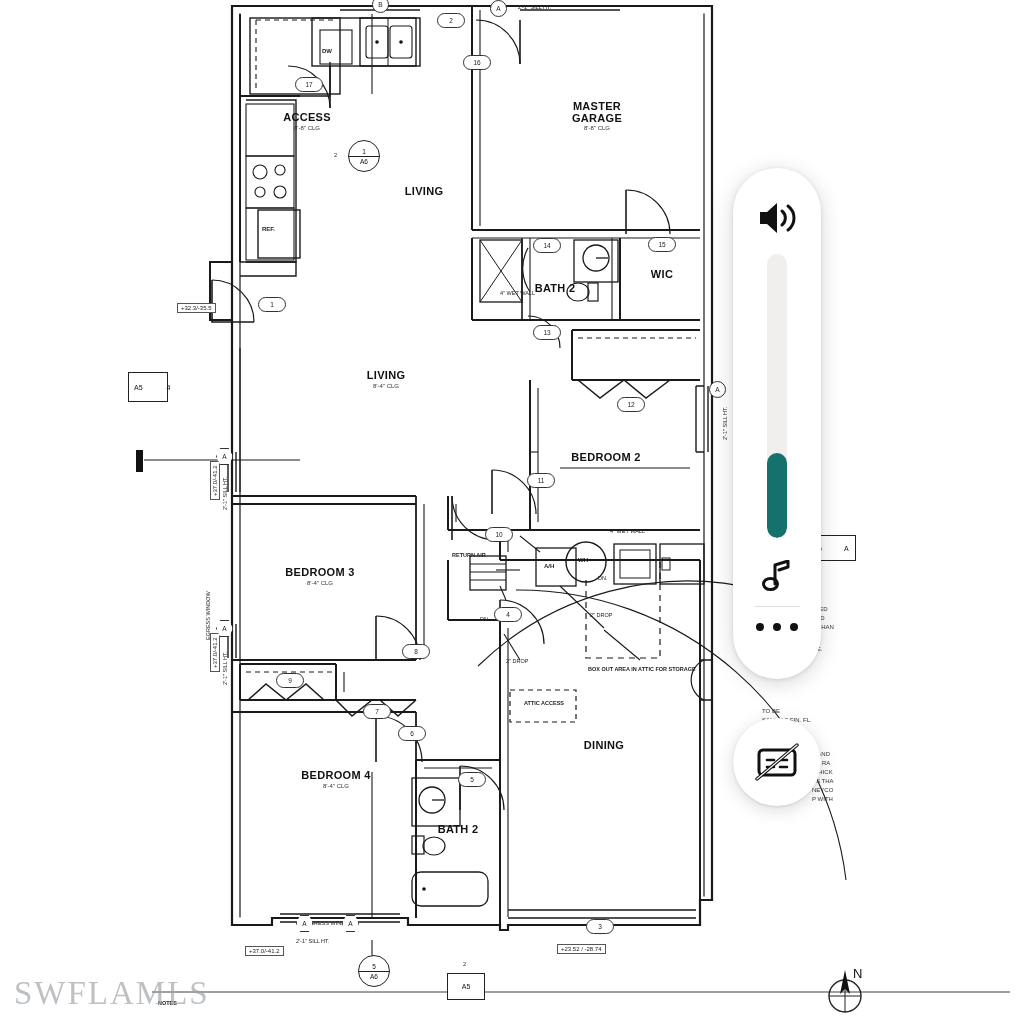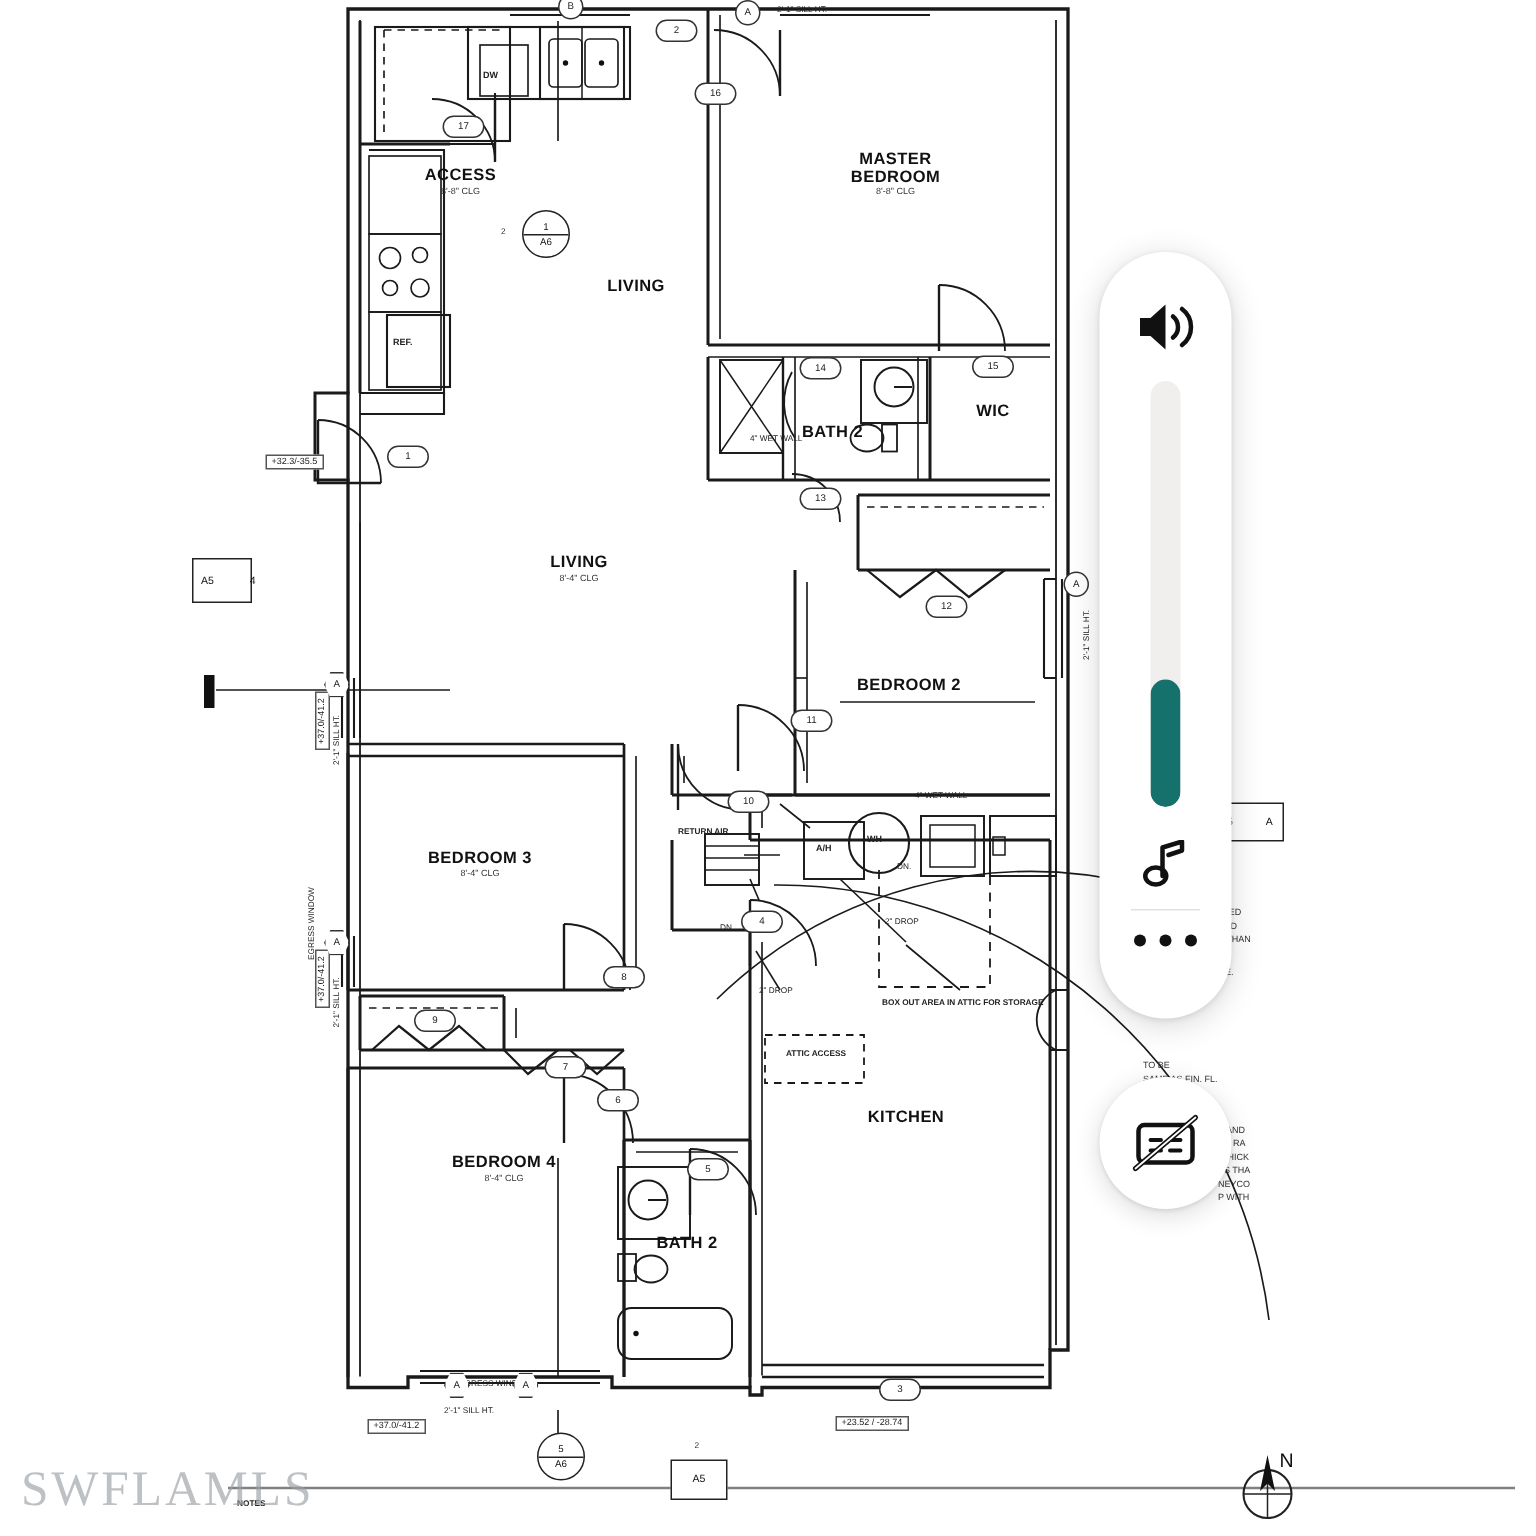--- a/index.html
+++ b/index.html
@@ -279,21 +279,21 @@
 
   <div class="lbl" style="left:307px;top:112px;transform:translateX(-50%);">
     <span class="rm">ACCESS</span>
     <span class="clg">8'-8" CLG</span>
   </div>
   <div class="lbl" style="left:424px;top:186px;transform:translateX(-50%);">
     <span class="rm">LIVING</span>
   </div>
   <div class="lbl" style="left:597px;top:101px;transform:translateX(-50%);">
     <span class="rm">MASTER</span>
-    <span class="rm">BEDROOM</span>
+    <span class="rm">GARAGE</span>
     <span class="clg">8'-8" CLG</span>
   </div>
   <div class="lbl" style="left:555px;top:283px;transform:translateX(-50%);">
     <span class="rm">BATH 2</span>
   </div>
   <div class="lbl" style="left:662px;top:269px;transform:translateX(-50%);">
     <span class="rm">WIC</span>
   </div>
   <div class="lbl" style="left:386px;top:370px;transform:translateX(-50%);">
     <span class="rm">LIVING</span>
@@ -307,21 +307,21 @@
     <span class="clg">8'-4" CLG</span>
   </div>
   <div class="lbl" style="left:336px;top:770px;transform:translateX(-50%);">
     <span class="rm">BEDROOM 4</span>
     <span class="clg">8'-4" CLG</span>
   </div>
   <div class="lbl" style="left:458px;top:824px;transform:translateX(-50%);">
     <span class="rm">BATH 2</span>
   </div>
   <div class="lbl" style="left:604px;top:740px;transform:translateX(-50%);">
-    <span class="rm">KITCHEN</span>
+    <span class="rm">DINING</span>
   </div>
 
   <div class="appliance" style="left:322px;top:48px;">DW</div>
   <div class="appliance" style="left:262px;top:226px;">REF.</div>
   <div class="appliance" style="left:578px;top:557px;">WH</div>
   <div class="appliance" style="left:544px;top:563px;">A/H</div>
   <div class="tiny b" style="left:452px;top:552px;">RETURN
 AIR</div>
   <div class="tiny b" style="left:524px;top:700px;">ATTIC
 ACCESS</div>

